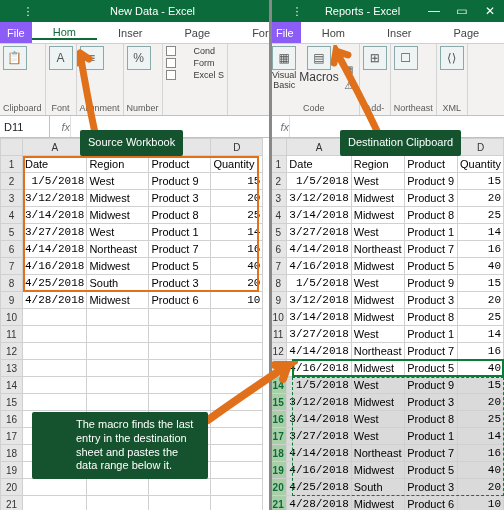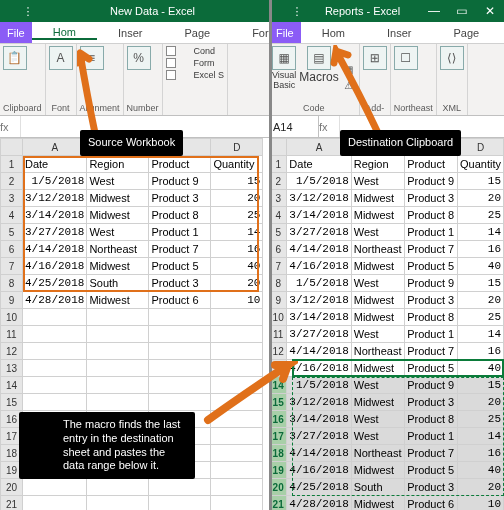--- a/index.html
+++ b/index.html
@@ -27,21 +27,21 @@
   .ribbon .group .icons { flex: 1; display: flex; gap: 3px; align-items: flex-start; }
   .ribbon .group .icon-big { width: 24px; height: 24px; border: 1px solid #8aa; background: #eef4f3; display: flex; align-items: center; justify-content: center; font-size: 12px; color: #555; }
   .ribbon .group .icon-sm { width: 14px; height: 14px; font-size: 10px; color: #555; display: flex; align-items: center; justify-content: center; }
   .ribbon .group .label { font-size: 9px; color: #5a5a5a; text-align: center; padding-bottom: 2px; white-space: nowrap; }
   .ribbon .stack { display: flex; flex-direction: column; gap: 2px; font-size: 9px; }
   .ribbon .stack .row { display: flex; align-items: center; gap: 18px; white-space: nowrap; }
   .ribbon .stack .swatch { width: 10px; height: 10px; border: 1px solid #888; background: #fff; }
 
   .namebar { height: 22px; background: #fff; border-bottom: 1px solid #c0c0c0; display: flex; align-items: center; font-size: 11px; }
   .namebox { width: 50px; padding-left: 4px; color: #222; border-right: 1px solid #c0c0c0; height: 100%; display: flex; align-items: center; }
-  .fxlabel { width: 20px; text-align: left; color: #777; }
+  .fxlabel { width: 20px; text-align: right; font-style: italic; color: #777; }
   .fxline { flex: 1; height: 100%; border-left: 1px solid #e0e0e0; }
 
   .sheet { position: absolute; top: 138px; bottom: 0; left: 0; right: 0; overflow: hidden; font-size: 11px; }
   .grid { border-collapse: collapse; table-layout: fixed; }
   .grid th, .grid td { border: 1px solid #d0d0d0; height: 17px; padding: 0 2px; white-space: nowrap; overflow: hidden; }
   .grid th { background: #e6e6e6; font-weight: normal; color: #333; text-align: center; font-size: 10px; }
   .grid th.rowh { background: #e6e6e6; text-align: center; width: 22px; }
   .grid td { background: #fff; color: #000; }
   .grid td.num { text-align: right; font-family: Liberation Mono, monospace; }
   .grid tr.hdr td { font-weight: normal; }
@@ -56,24 +56,24 @@
 
   .right .grid .cA { width: 58px; }
   .right .grid .cB { width: 56px; }
   .right .grid .cC { width: 56px; }
   .right .grid .cD { width: 44px; }
 
   .sel-left { position: absolute; border: 2px solid #e0701a; pointer-events: none; left: 23px; top: 156px; width: 236px; height: 136px; z-index: 30; }
   .sel-right { position: absolute; border: 2px solid #0b7b3a; pointer-events: none; left: 292px; top: 359px; width: 212px; height: 18px; z-index: 30; }
   .dashed { position: absolute; border: 1.5px dashed #0b7b3a; pointer-events: none; left: 292px; top: 377px; width: 212px; height: 119px; z-index: 30; }
 
-  .callout { position: absolute; background: #000000; color: #fff; font-size: 11px; padding: 6px 8px; border-radius: 2px; z-index: 60; line-height: 1.25; }
+  .callout { position: absolute; background: #14532d; color: #fff; font-size: 11px; padding: 6px 8px; border-radius: 2px; z-index: 60; line-height: 1.25; }
   .callout.c1 { left: 80px; top: 130px; }
   .callout.c2 { left: 340px; top: 130px; }
-  .callout.c3 { left: 19px; top: 412px; width: 176px; font-size: 11px; padding-left: 44px; }
+  .callout.c3 { left: 32px; top: 412px; width: 176px; font-size: 11px; padding-left: 44px; }
   .pointer1 { position:absolute; left: 77px; top: 45px; width: 30px; height: 90px; z-index:58; }
   .pointer1 svg { width:100%; height:100%; }
   .pointer2 { position:absolute; left: 330px; top: 45px; width: 60px; height: 90px; z-index:58; }
   .pointer2 svg { width:100%; height:100%; }
   .pointer3 { position:absolute; left: 203px; top: 295px; width: 95px; height: 130px; z-index:58; }
   .pointer3 svg { width:100%; height:100%; }
 </style>
 </head>
 <body>
 
@@ -130,20 +130,21 @@
           </div>
         <div class="row">
             <span class="swatch"></span>
             <span>Excel S</span>
           </div>
       </div>
       <div class="label">&nbsp;</div>
     </div>
   </div>
   <div class="namebar">
+    <div class="namebox">D11</div>
     <div class="fxlabel">fx</div>
     <div class="fxline"></div>
   </div>
   <div class="sheet">
     <table class="grid" id="grid-left">
         <tbody>
           <tr>
             <th class="corner"></th>
             <th class="cA">A</th>
             <th class="cB">B</th>
@@ -362,21 +363,20 @@
       <div class="label">Northeast</div>
     </div>
     <div class="group">
       <div class="icons">
           <div class="icon-big">⟨⟩</div>
         </div>
       <div class="label">XML</div>
     </div>
   </div>
   <div class="namebar">
-    <div class="namebox">A14</div>
     <div class="fxlabel">fx</div>
     <div class="fxline"></div>
   </div>
   <div class="sheet">
     <table class="grid" id="grid-right">
         <tbody>
           <tr>
             <th class="corner"></th>
             <th class="cA">A</th>
             <th class="cB">B</th>

